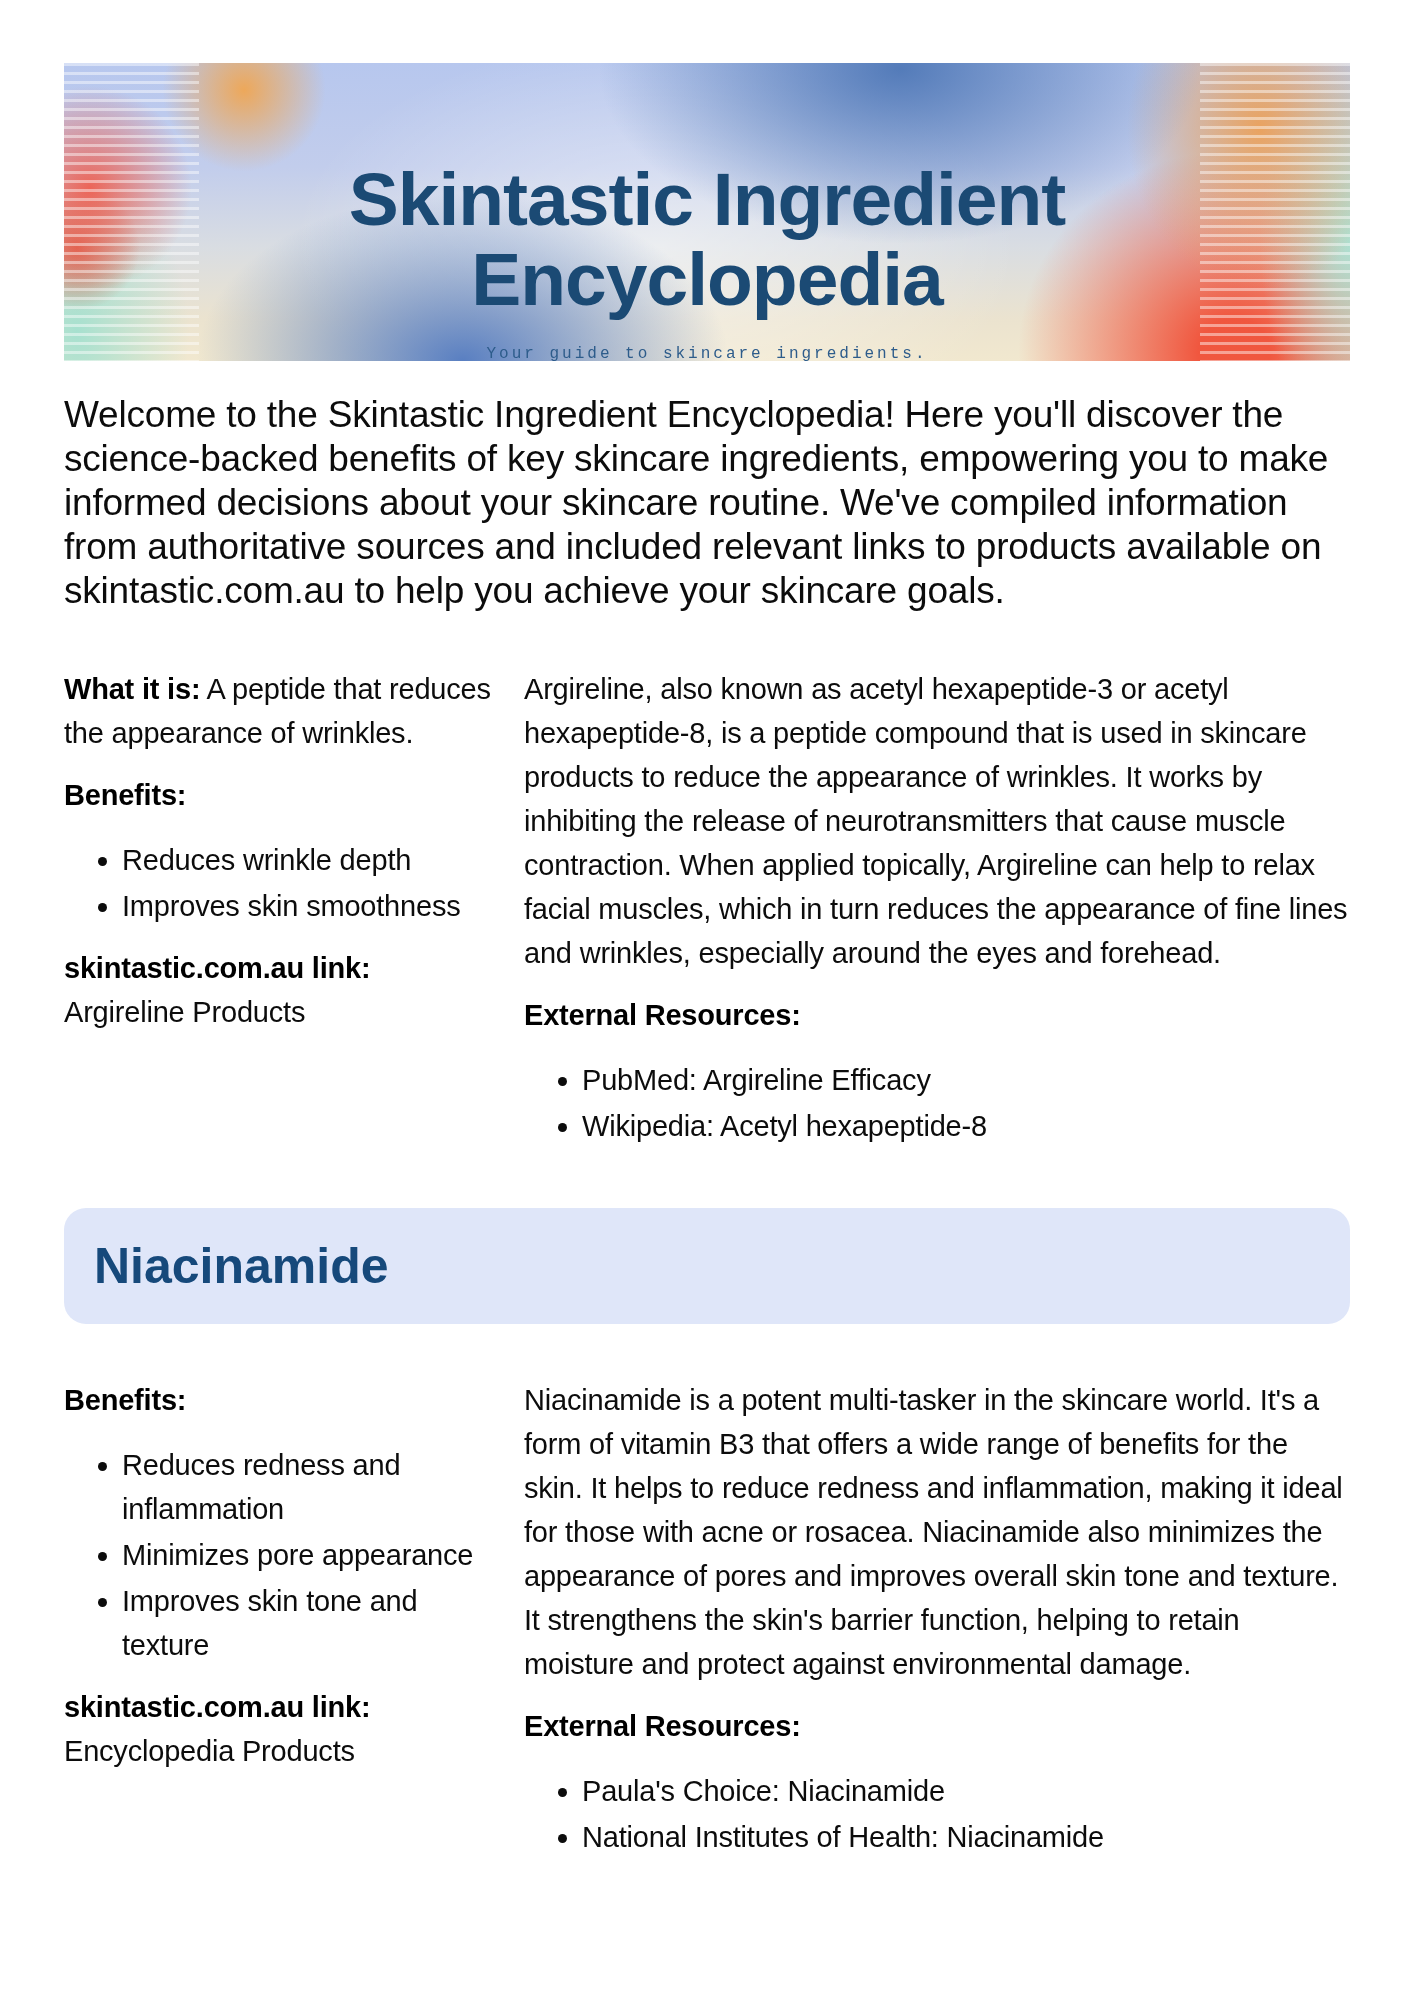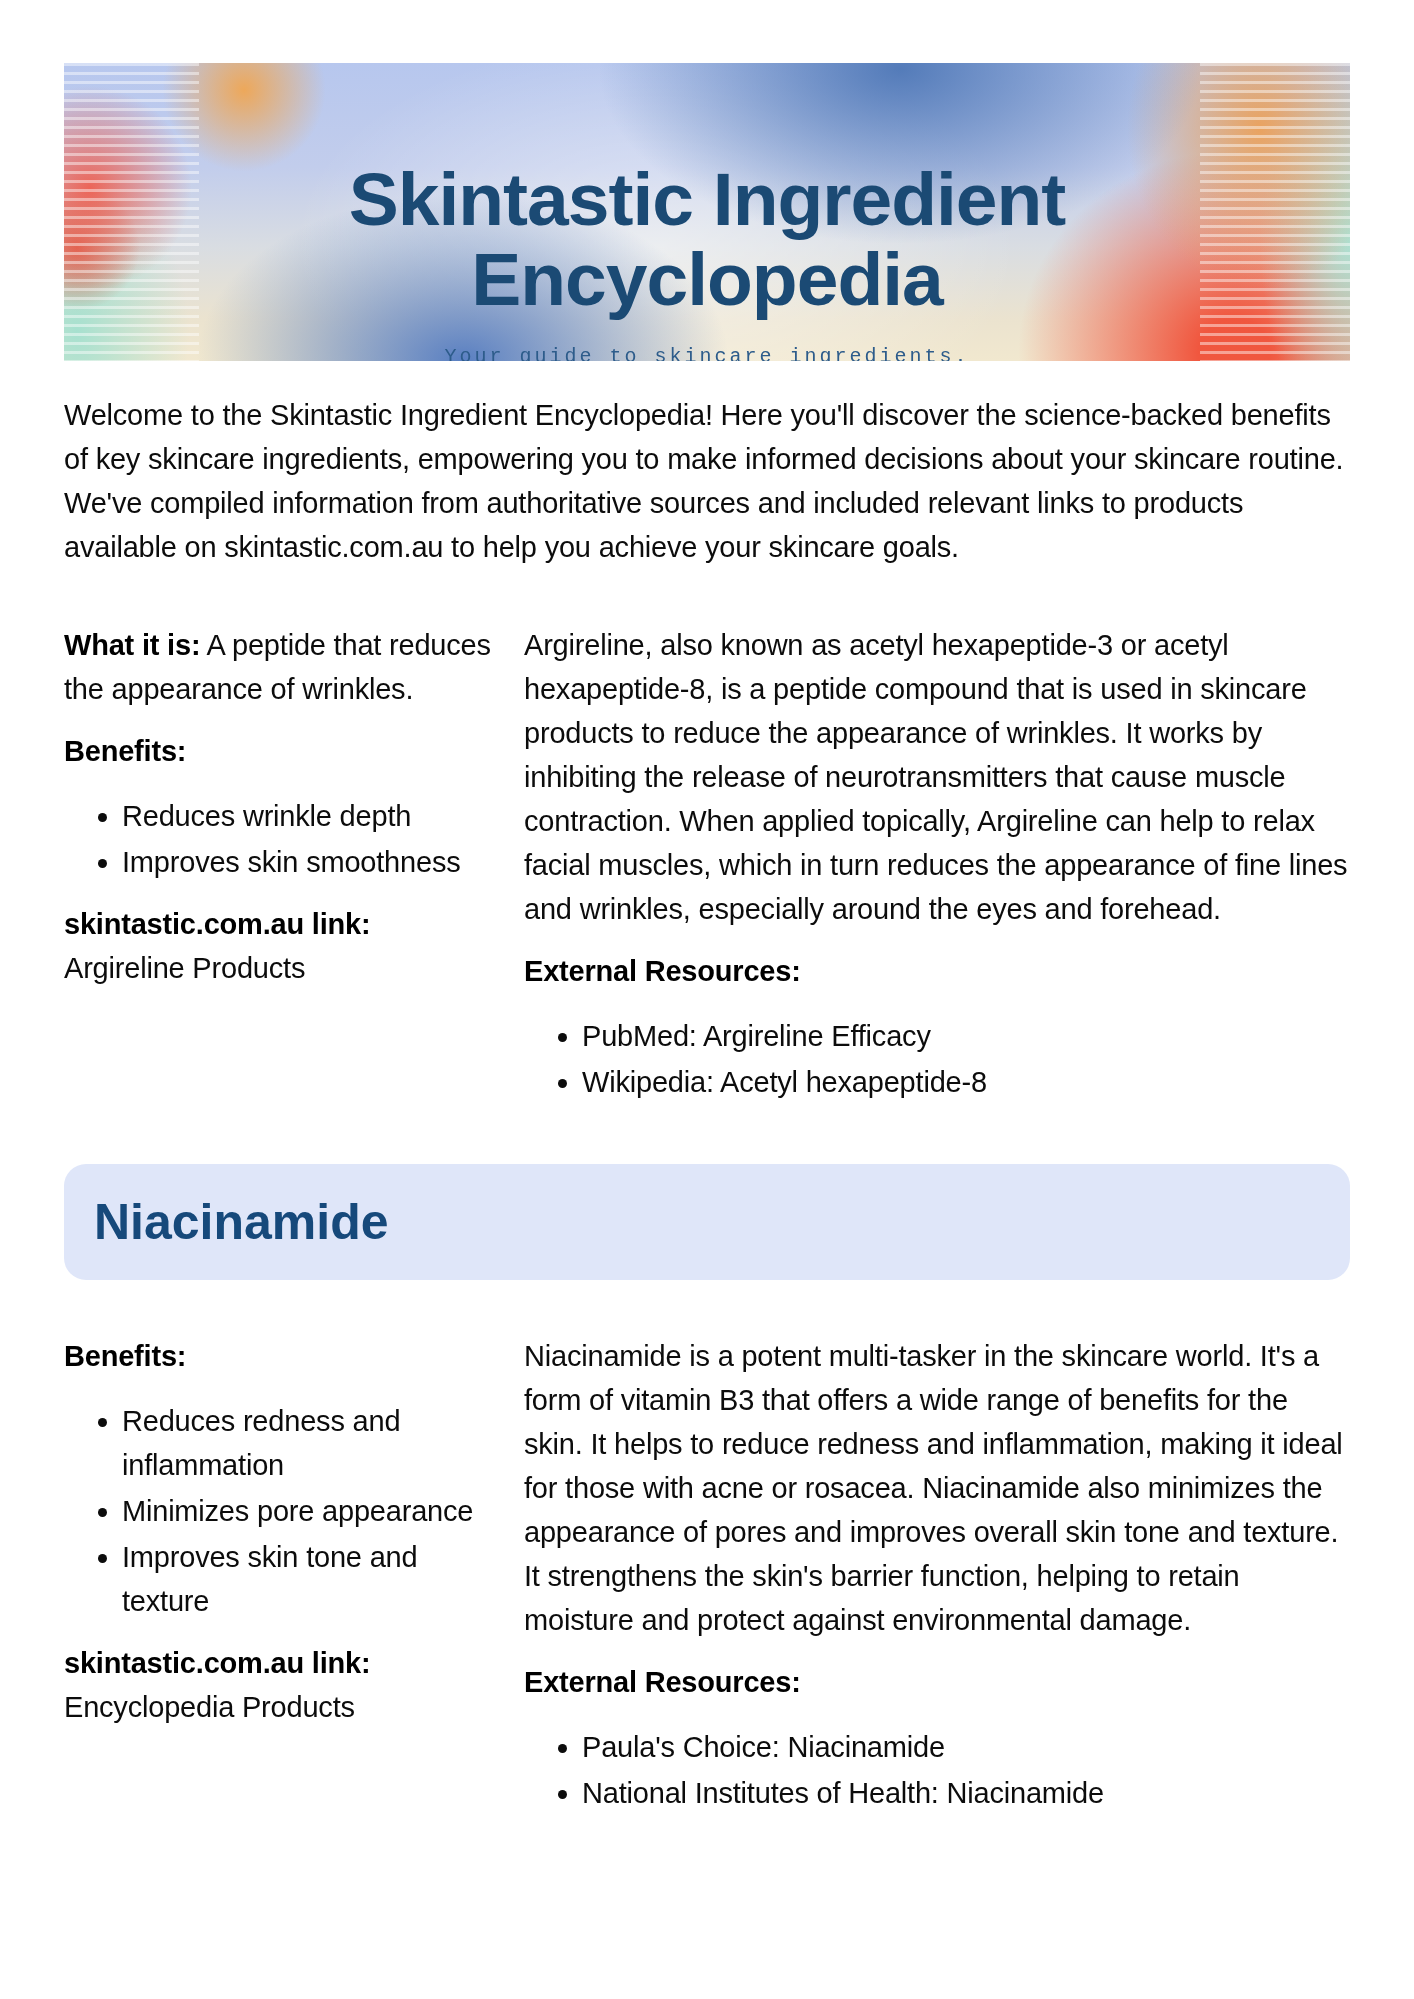--- a/index.html
+++ b/index.html
@@ -43,28 +43,28 @@
     text-align:center;
     font-size:75px;line-height:80px;
     font-weight:900;letter-spacing:-1px;
     color:#1b4a74;
   }
   .banner-subtitle{
     position:relative;z-index:2;
     margin-top:26px;
     text-align:center;
     font-family:"Liberation Mono", monospace;
-    font-size:20px;letter-spacing:3px;
+    font-size:16px;letter-spacing:3px;
     color:#2d5c8b;
   }
 
   
   .intro{
     margin-top:32px;
-    font-size:29px;line-height:44px;letter-spacing:-0.2px;
+    font-size:37px;line-height:44px;letter-spacing:-0.2px;
     color:#0c0c0c;
   }
 
   
   .section-header{
     margin-top:42px;
     background:#dfe6f9;
     border-radius:22px;
     padding:33px 30px;
   }

